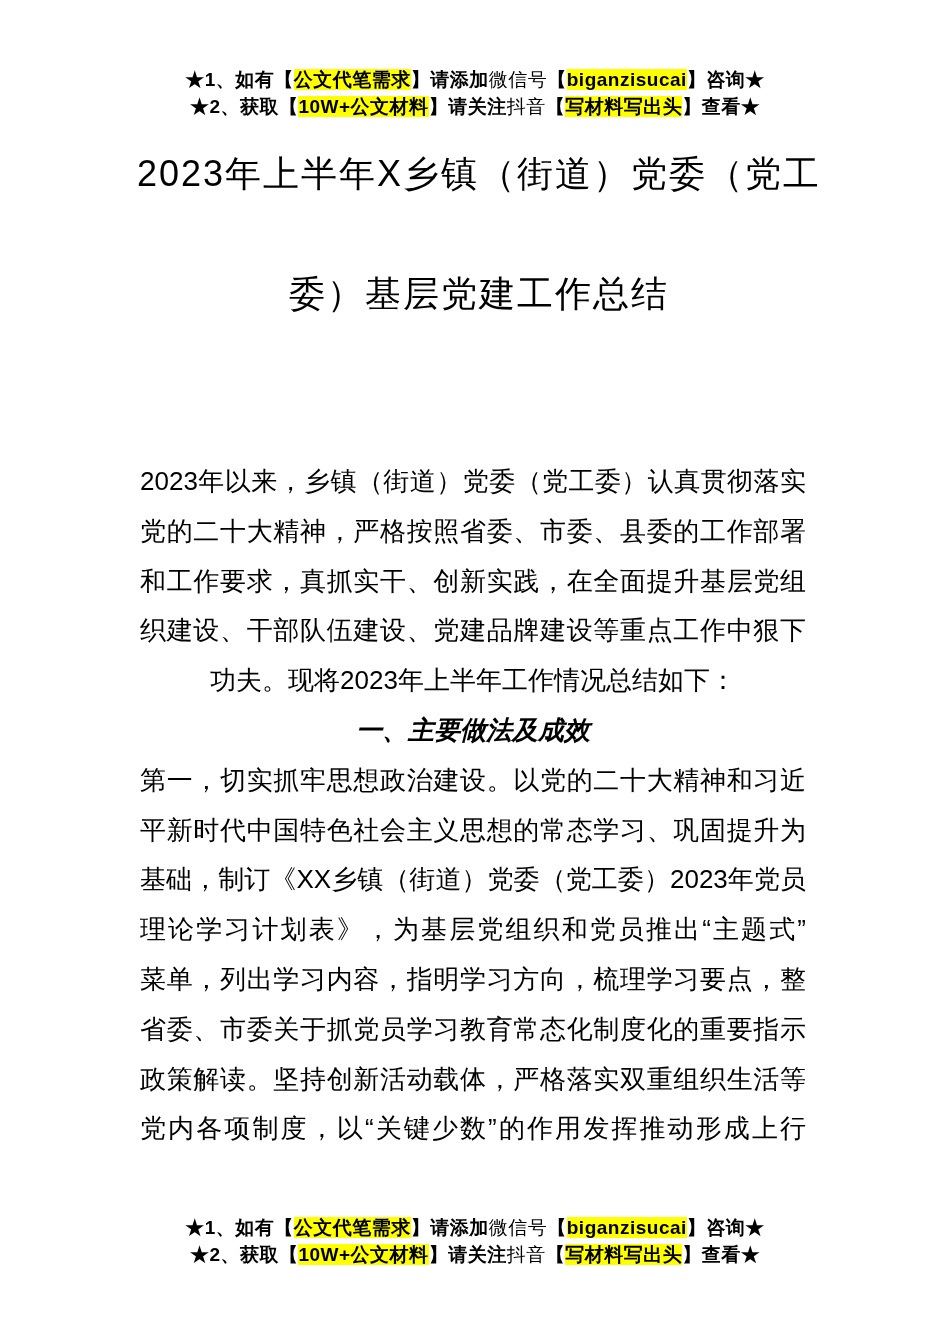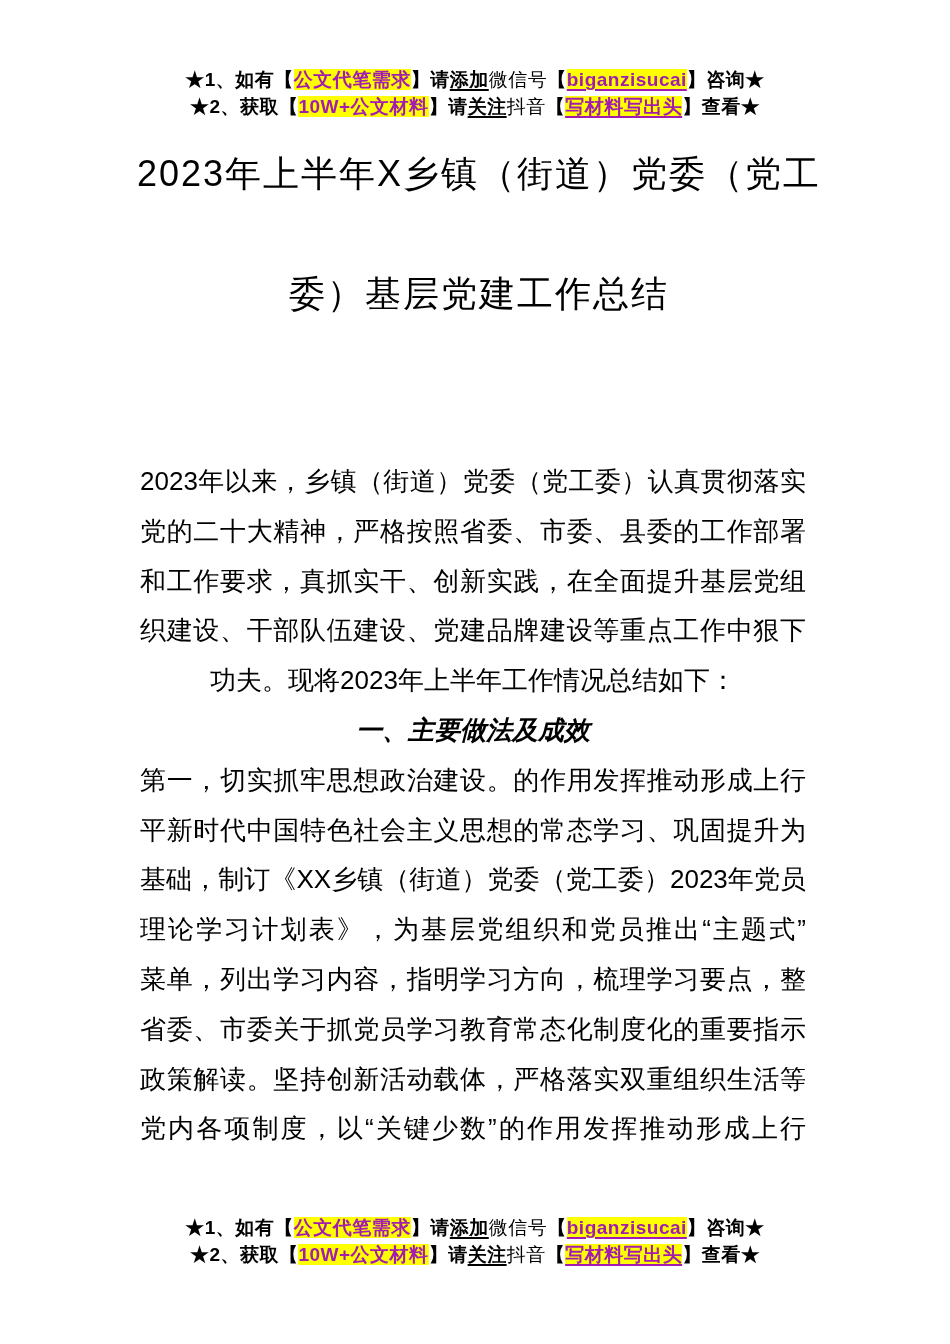--- a/index.html
+++ b/index.html
@@ -20,23 +20,23 @@
     text-align: center;
     font-size: 19px;
     font-weight: 700;
     line-height: 27px;
     letter-spacing: 0.5px;
     white-space: nowrap;
   }
   .promo-header { top: 66px; }
   .promo-footer { top: 1214px; }
   .promo .lt  { font-weight: 400; }
-  .promo .red { color: #a21caf; }
+  .promo .red { color: #000000; }
   .promo .hl  { background: #ffff00; }
-  .promo .ul  { text-decoration: underline; text-underline-offset: 3px; text-decoration-thickness: 2px; }
+  .promo .ul  { text-underline-offset: 3px; text-decoration-thickness: 2px; }
   
   .title-line {
     position: absolute;
     left: 0;
     width: 100%;
     margin: 4px;
     text-align: center;
     font-size: 36px;
     line-height: 44px;
     font-weight: 400;
@@ -77,21 +77,21 @@
   <h1 class="title-line title-l1">2023年上半年X乡镇（街道）党委（党工</h1>
   <h1 class="title-line title-l2">委）基层党建工作总结</h1>
 
   <div class="doc-body">
     <div class="bl">2023年以来，乡镇（街道）党委（党工委）认真贯彻落实</div>
     <div class="bl">党的二十大精神，严格按照省委、市委、县委的工作部署</div>
     <div class="bl">和工作要求，真抓实干、创新实践，在全面提升基层党组</div>
     <div class="bl">织建设、干部队伍建设、党建品牌建设等重点工作中狠下</div>
     <div class="bl end">功夫。现将2023年上半年工作情况总结如下：</div>
     <div class="bl end head">一、主要做法及成效</div>
-    <div class="bl">第一，切实抓牢思想政治建设。的作用发挥推动形成上行</div>
+    <div class="bl">第一，切实抓牢思想政治建设。以党的二十大精神和习近</div>
     <div class="bl">平新时代中国特色社会主义思想的常态学习、巩固提升为</div>
     <div class="bl">基础，制订《XX乡镇（街道）党委（党工委）2023年党员</div>
     <div class="bl">理论学习计划表》，为基层党组织和党员推出“主题式”</div>
     <div class="bl">菜单，列出学习内容，指明学习方向，梳理学习要点，整</div>
     <div class="bl">省委、市委关于抓党员学习教育常态化制度化的重要指示</div>
     <div class="bl">政策解读。坚持创新活动载体，严格落实双重组织生活等</div>
     <div class="bl">党内各项制度，以“关键少数”的作用发挥推动形成上行</div>
   </div>
 
   <div class="promo promo-footer">

